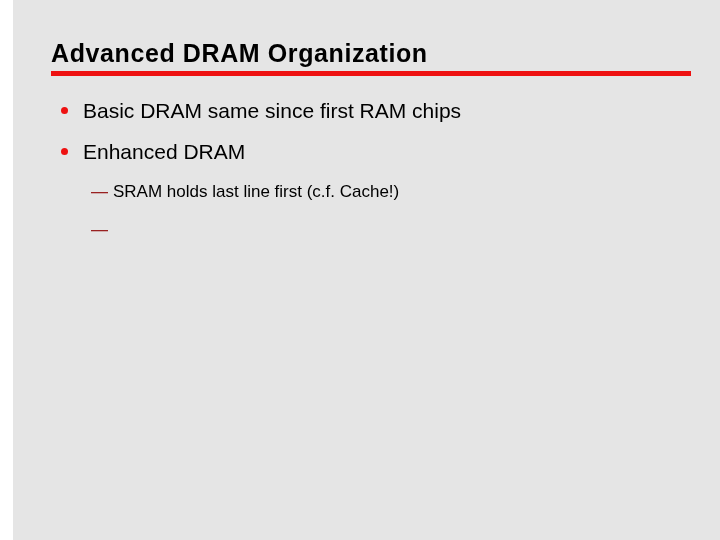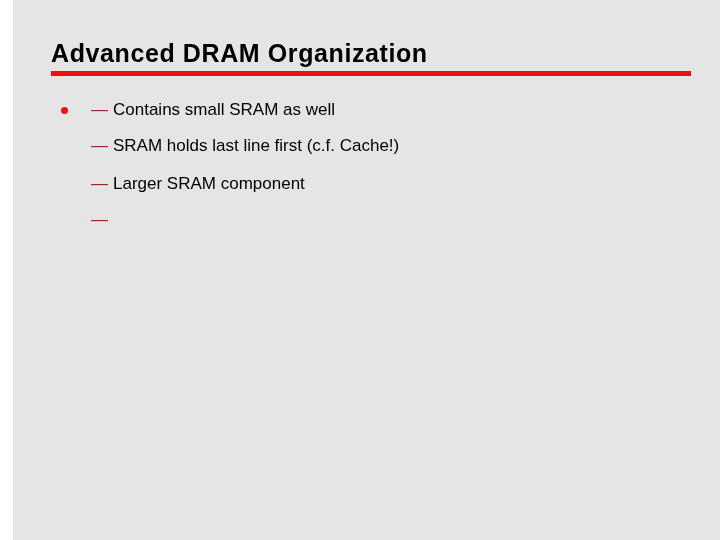--- a/index.html
+++ b/index.html
@@ -109,37 +109,40 @@
   <div class="title-block">
     <h1 class="slide-title">Advanced DRAM Organization</h1>
   </div>
 
   <div class="title-rule"></div>
 
   <div class="body-block">
 
     <div class="bullet-l1">
       <span class="marker-dot"></span>
+      <span class="bullet-text">Basic DRAM same since first RAM chips</span>
     </div>
 
+    <div class="bullet-l1">
+      <span class="marker-dot"></span>
+      <span class="bullet-text">Enhanced DRAM</span>
+    </div>
 
     <div class="bullet-l2 sub-group">
       <span class="marker-dash">—</span>
-      <span class="bullet-text">Contains small SRAM as well</span>
     </div>
 
     <div class="bullet-l2">
       <span class="marker-dash">—</span>
       <span class="bullet-text">SRAM holds last line first (c.f. Cache!)</span>
     </div>
 
 
     <div class="bullet-l2 sub-group">
       <span class="marker-dash">—</span>
-      <span class="bullet-text">Larger SRAM component</span>
     </div>
 
     <div class="bullet-l2">
       <span class="marker-dash">—</span>
     </div>
 
   </div>
 </div>
 
 </body></html>

